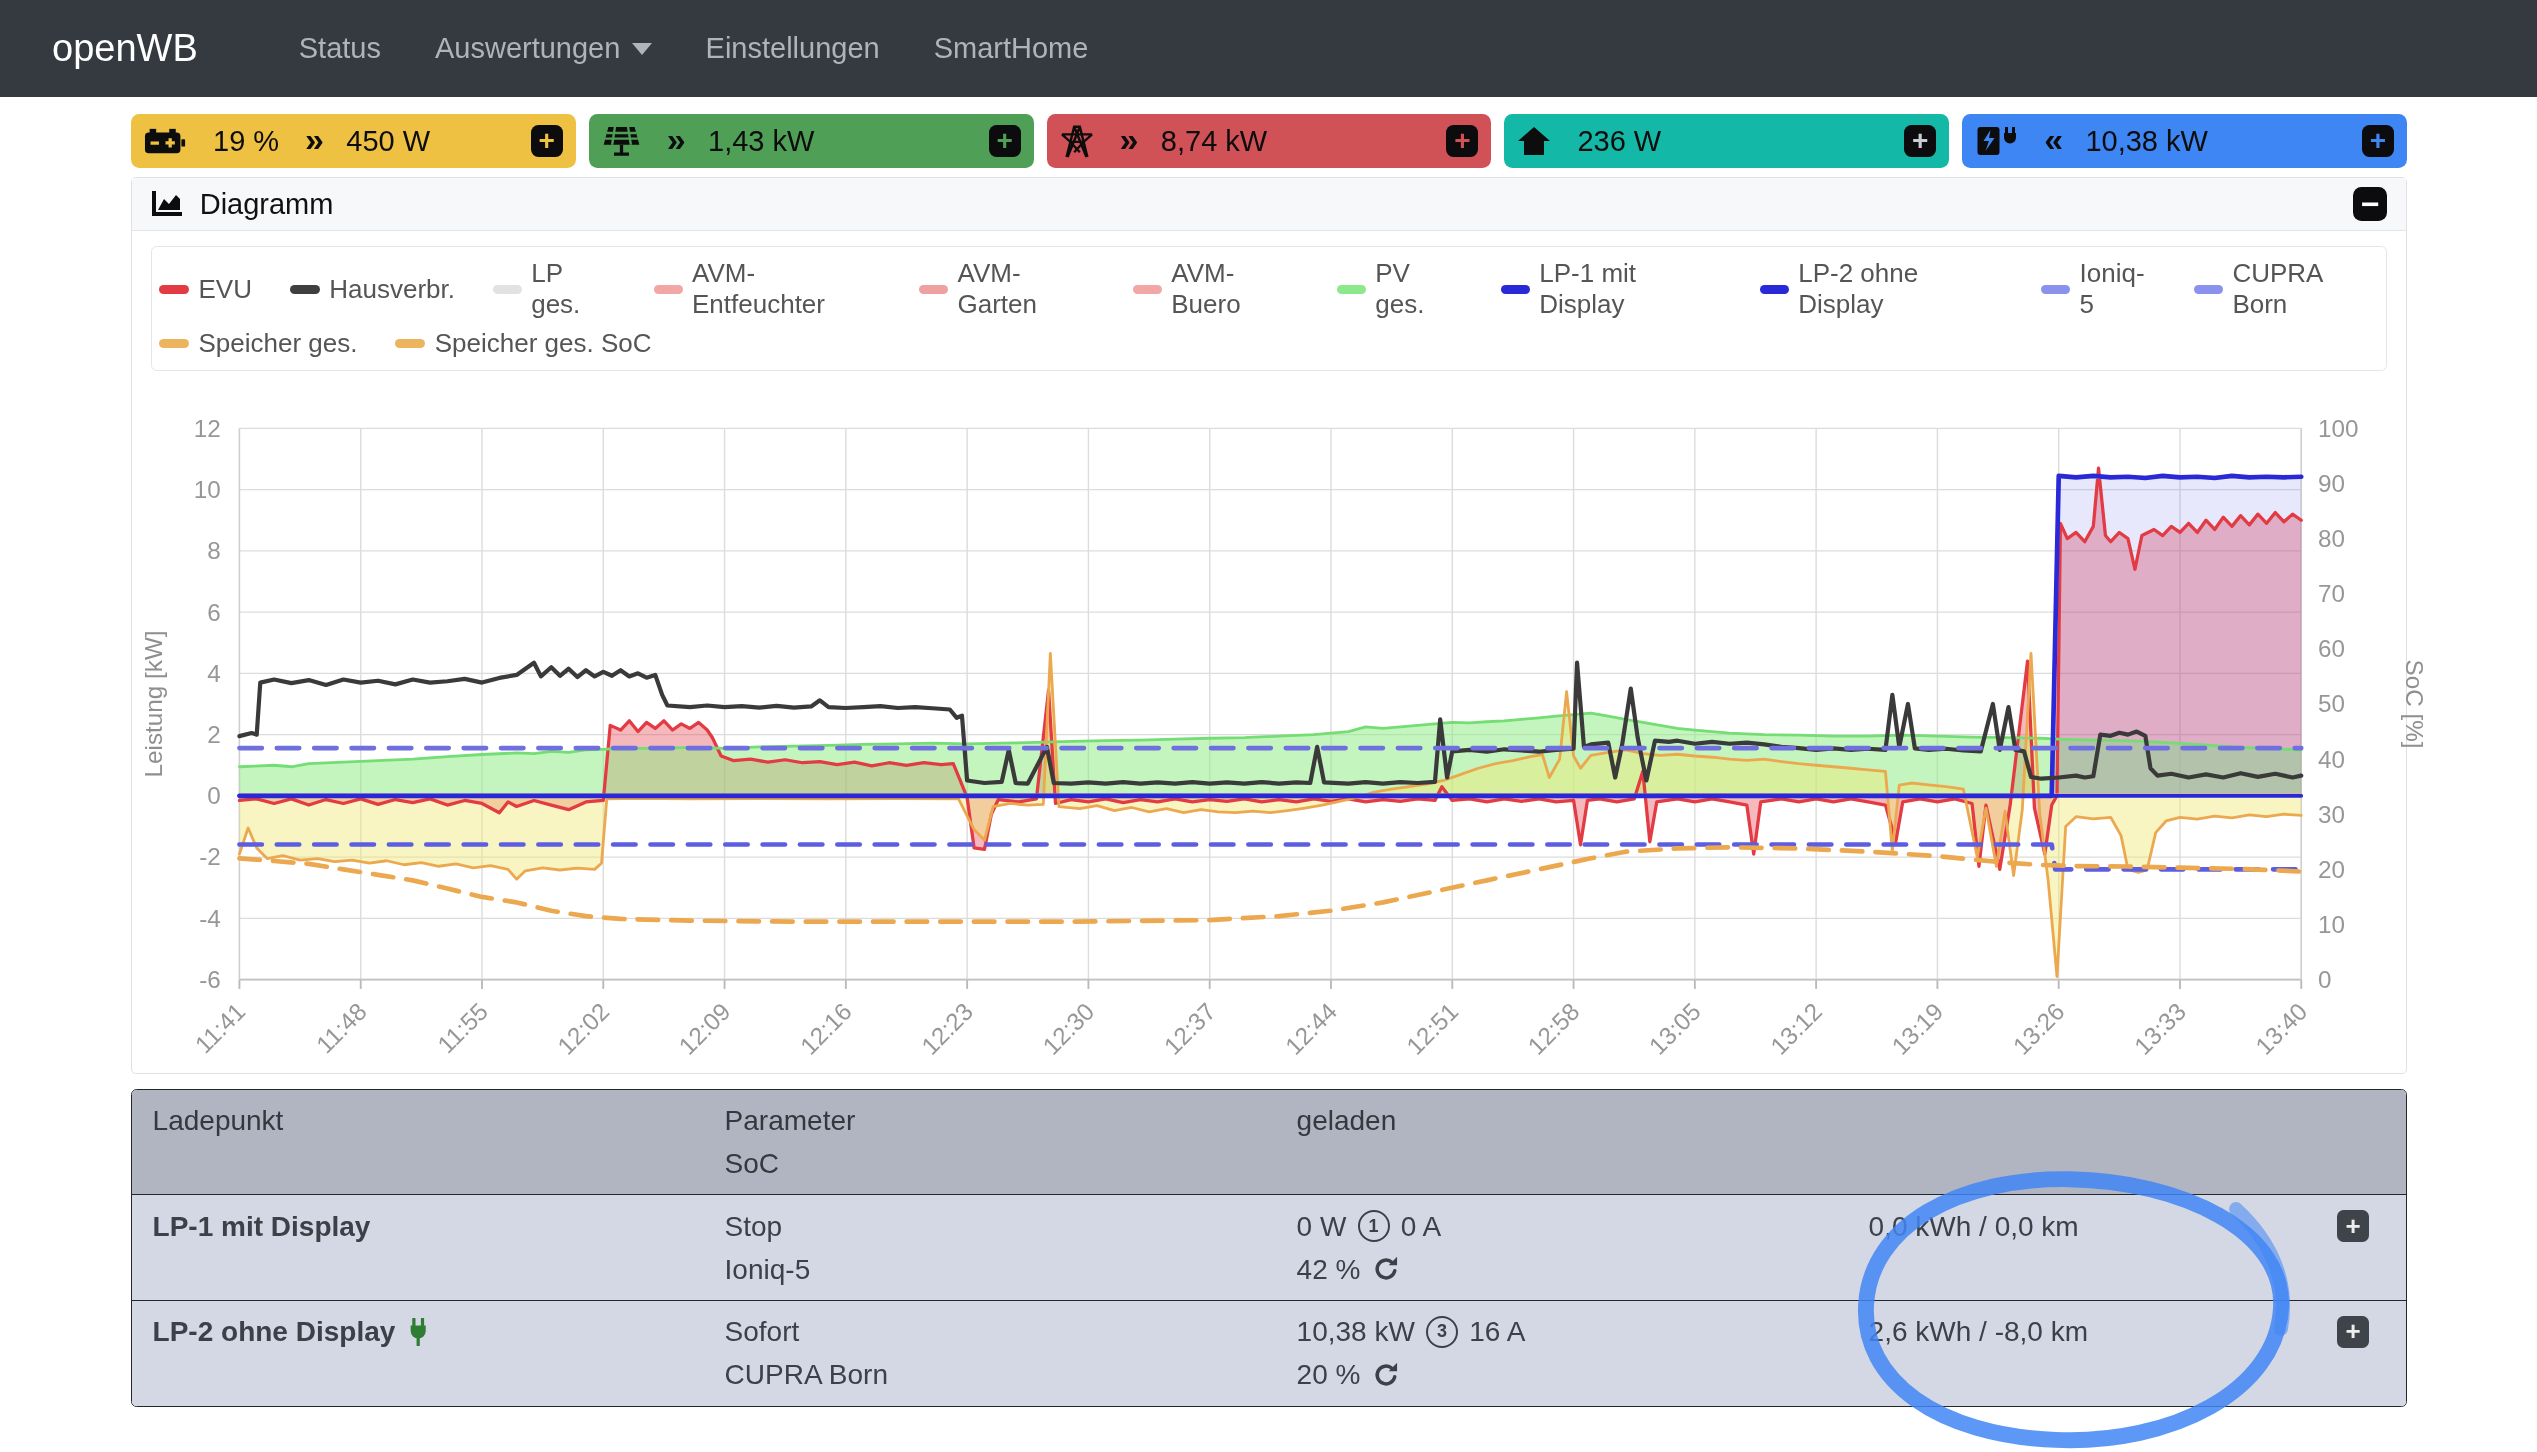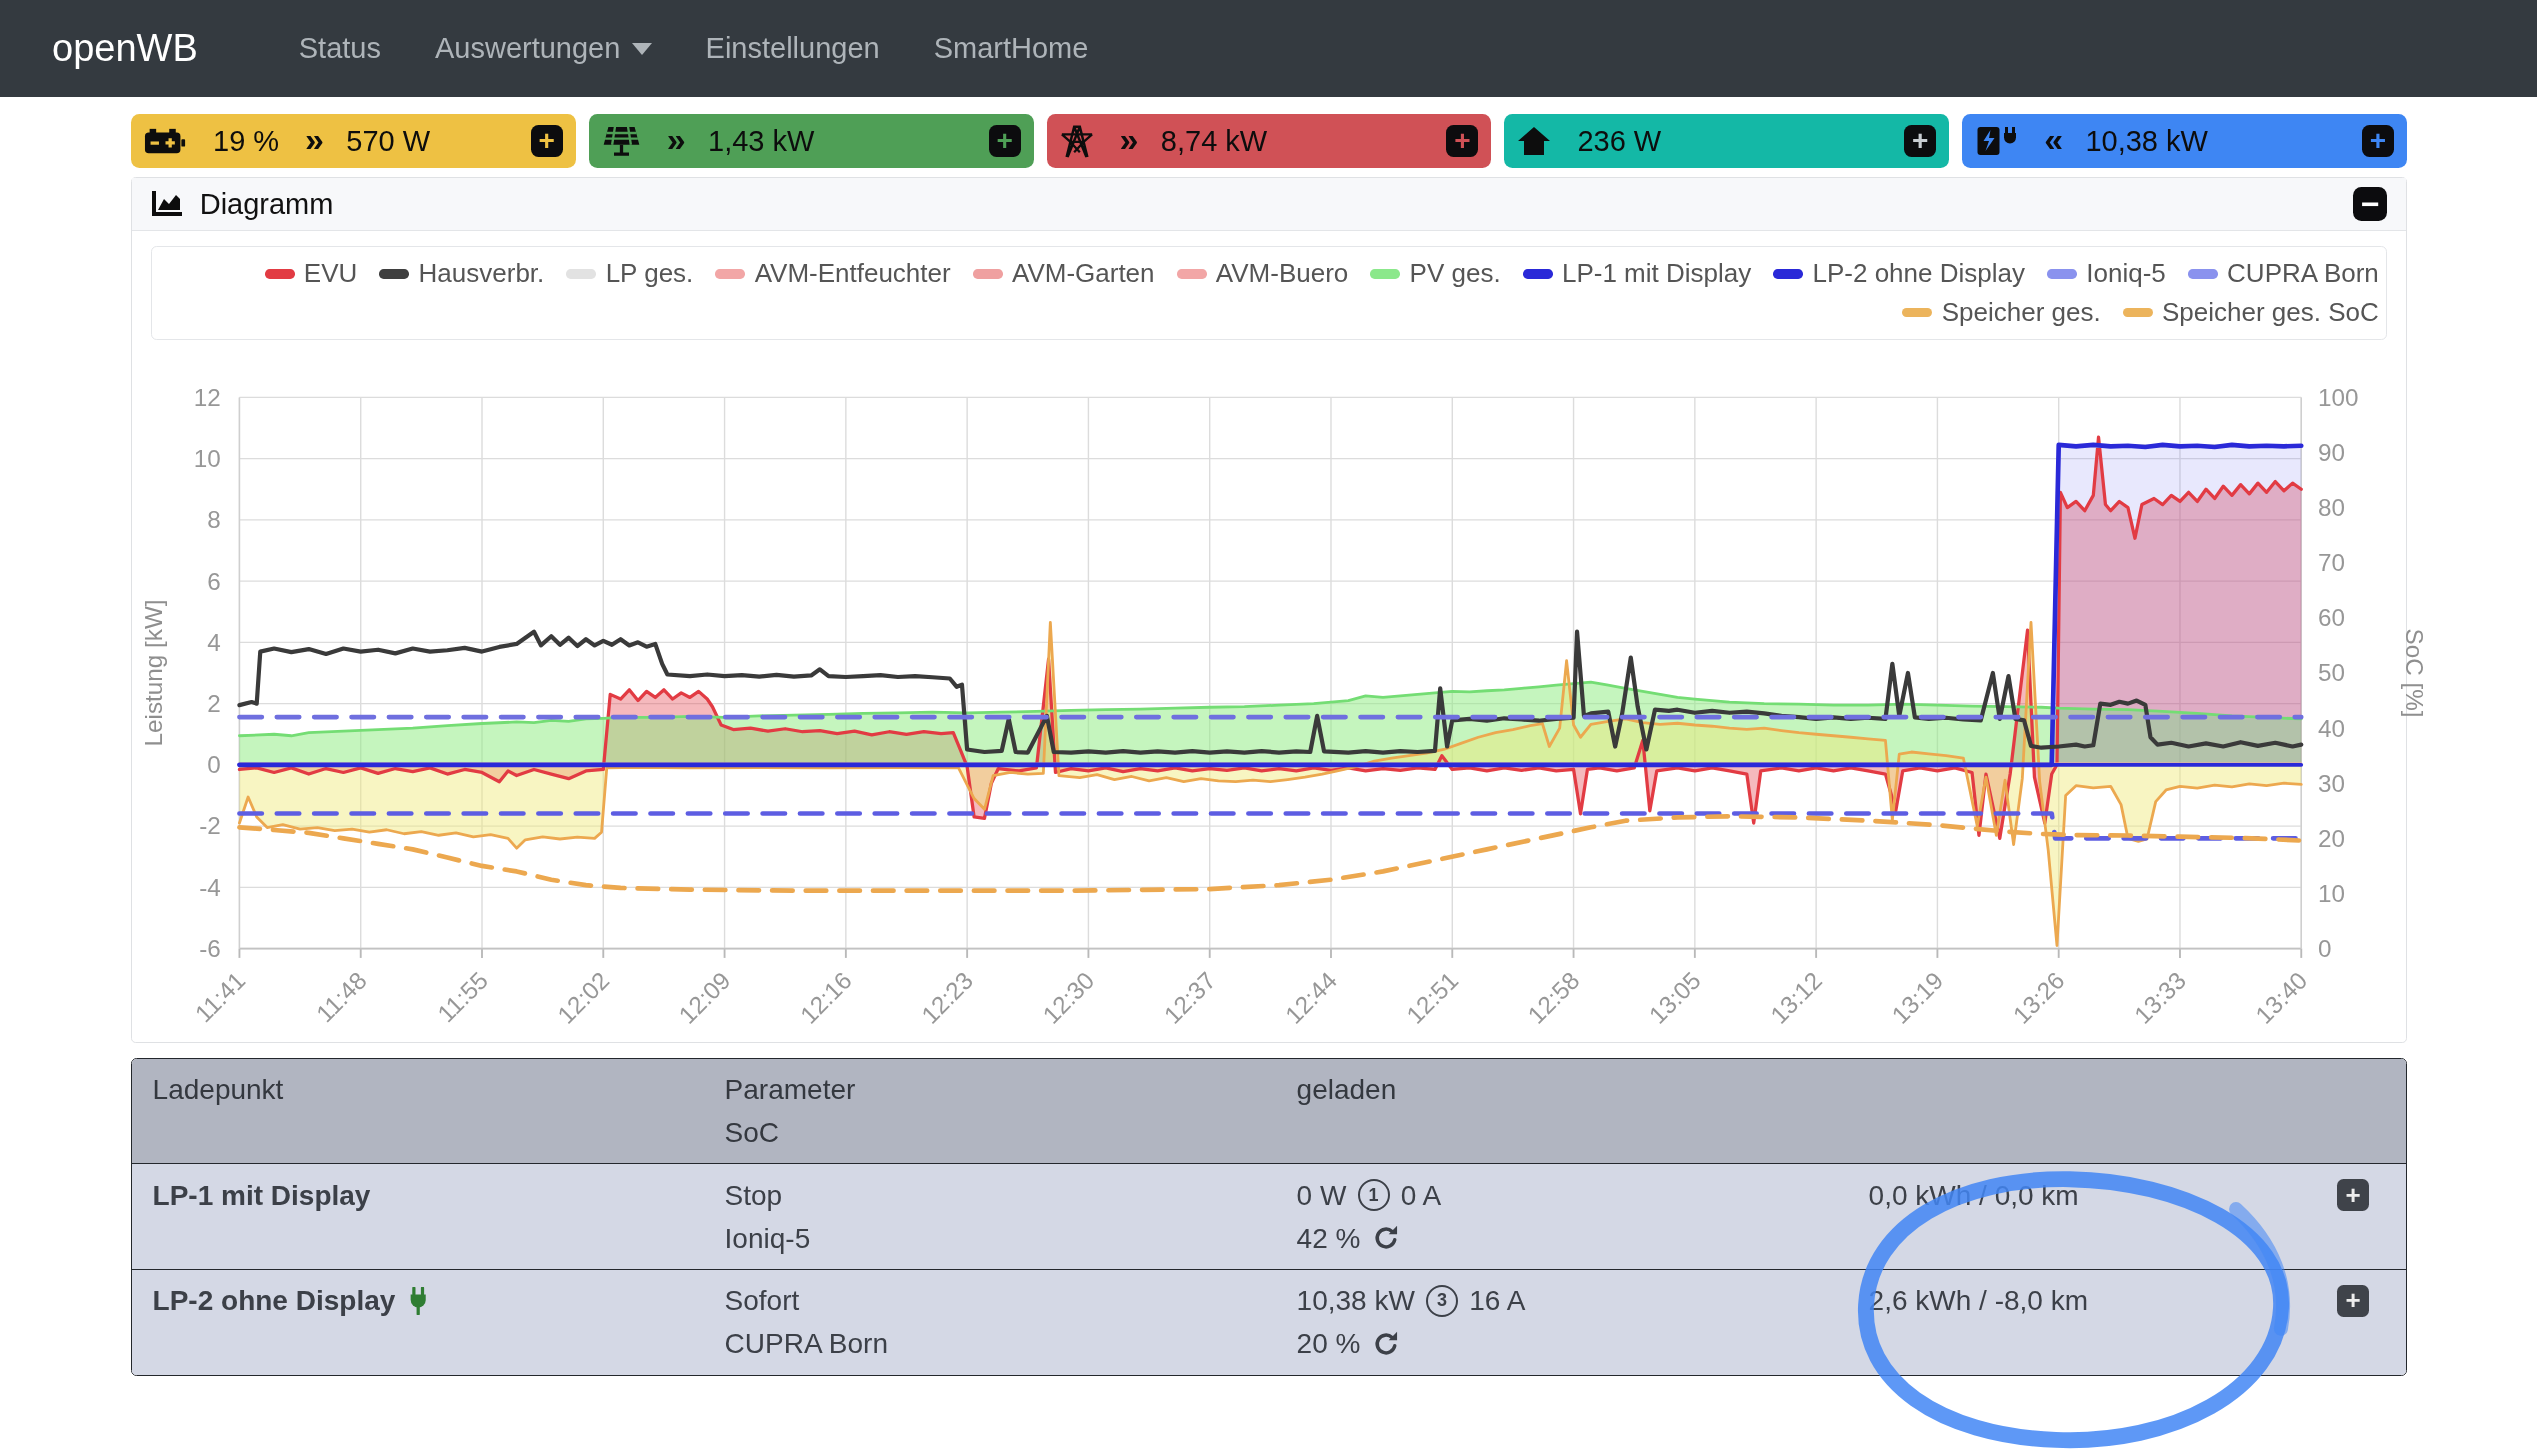--- a/index.html
+++ b/index.html
@@ -32,21 +32,21 @@
   .badge-charge .plusbtn{color:#3e86f3}
   
   .panel{margin:9.3px 131px 0;border:0.9px solid #dfe1e4;border-radius:4.7px;background:#ffffff}
   .panel-header{background:#f7f8fa;border-bottom:0.9px solid #e3e5e8;height:52px;display:flex;
                 align-items:center;gap:17px;padding:0 18.7px;font-size:29px;color:#111}
   .minusbtn{margin-left:auto;width:34px;height:34px;background:#0c0c0e;border-radius:8.4px;color:#fff;
             display:flex;align-items:center;justify-content:center;font-size:32px;font-weight:bold;cursor:pointer}
   
   .legend-box{margin:15px 18.7px 0;border:0.9px solid #e4e6e9;border-radius:5.6px;padding:11.2px 7.5px;
               display:flex;flex-direction:column;gap:7.5px}
-  .legend-row{display:flex;justify-content:flex-end;gap:22px}
+  .legend-row{display:flex;justify-content:flex-start;gap:38px}
   .legend-item{display:flex;align-items:center;gap:9.3px;font-size:26px;color:#555;cursor:pointer}
   .swatch{width:30px;height:9.3px;border-radius:4.7px;display:inline-block}
   
   svg.chart{display:block;margin-top:5.6px}
   .tick{font-size:26px;fill:#979797}
   .atitle{font-size:26px;fill:#8f8f8f}
   
   .lp-table{margin:15px 131px 0;border:1.9px solid #23272c;border-radius:5.6px;overflow:hidden;
             font-size:28px;color:#3c4048}
   .lp-grid{display:grid;grid-template-columns:572px 572px 572px auto 69px;padding:9.3px 0 9.3px 20.6px}
@@ -85,21 +85,21 @@
     <svg width="43" height="28" viewBox="0 0 46 30">
       <rect x="6" y="2" width="7" height="5" fill="#0d0d0d"></rect>
         <rect x="27" y="2" width="7" height="5" fill="#0d0d0d"></rect>
       <rect x="1" y="6" width="38" height="22" rx="4" fill="#0d0d0d"></rect>
       <rect x="40" y="13" width="4" height="8" rx="1" fill="#0d0d0d"></rect>
       <rect x="7" y="15.5" width="9" height="3.5" fill="#eec143"></rect>
       <path d="M28 12v10M23 17h10" stroke="#eec143" stroke-width="3.5"></path>
     </svg>
     <span>19 %</span>
     <span class="chev">»</span>
-    <span>570 W</span>
+    <span>450 W</span>
     <span class="plusbtn">+</span>
   </div>
 
   <div class="badge badge-pv">
     <svg width="39" height="30" viewBox="0 0 40 32">
       <path d="M6 1h28l5 19H1z" fill="#0d0d0d"></path>
       <path d="M13 1l-3 19M27 1l3 19M4 7.5h32M2.5 13.5h35" stroke="#4f9f56" stroke-width="2.5" fill="none"></path>
       <path d="M20 20v9M12 30h16" stroke="#0d0d0d" stroke-width="3.5"></path>
     </svg>
     <span class="chev">»</span>

